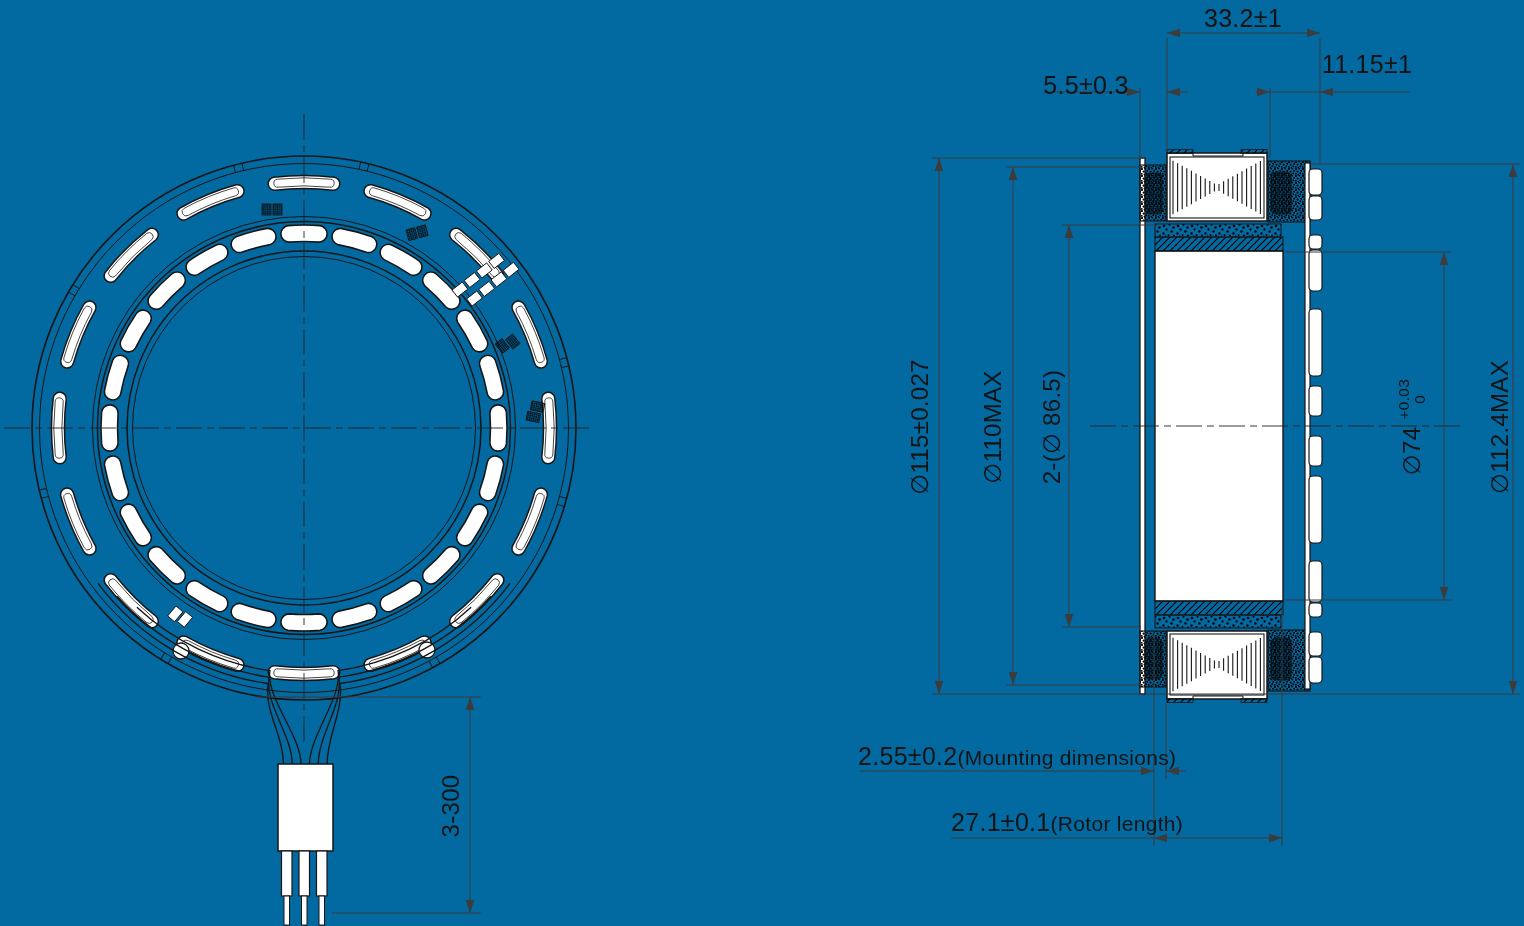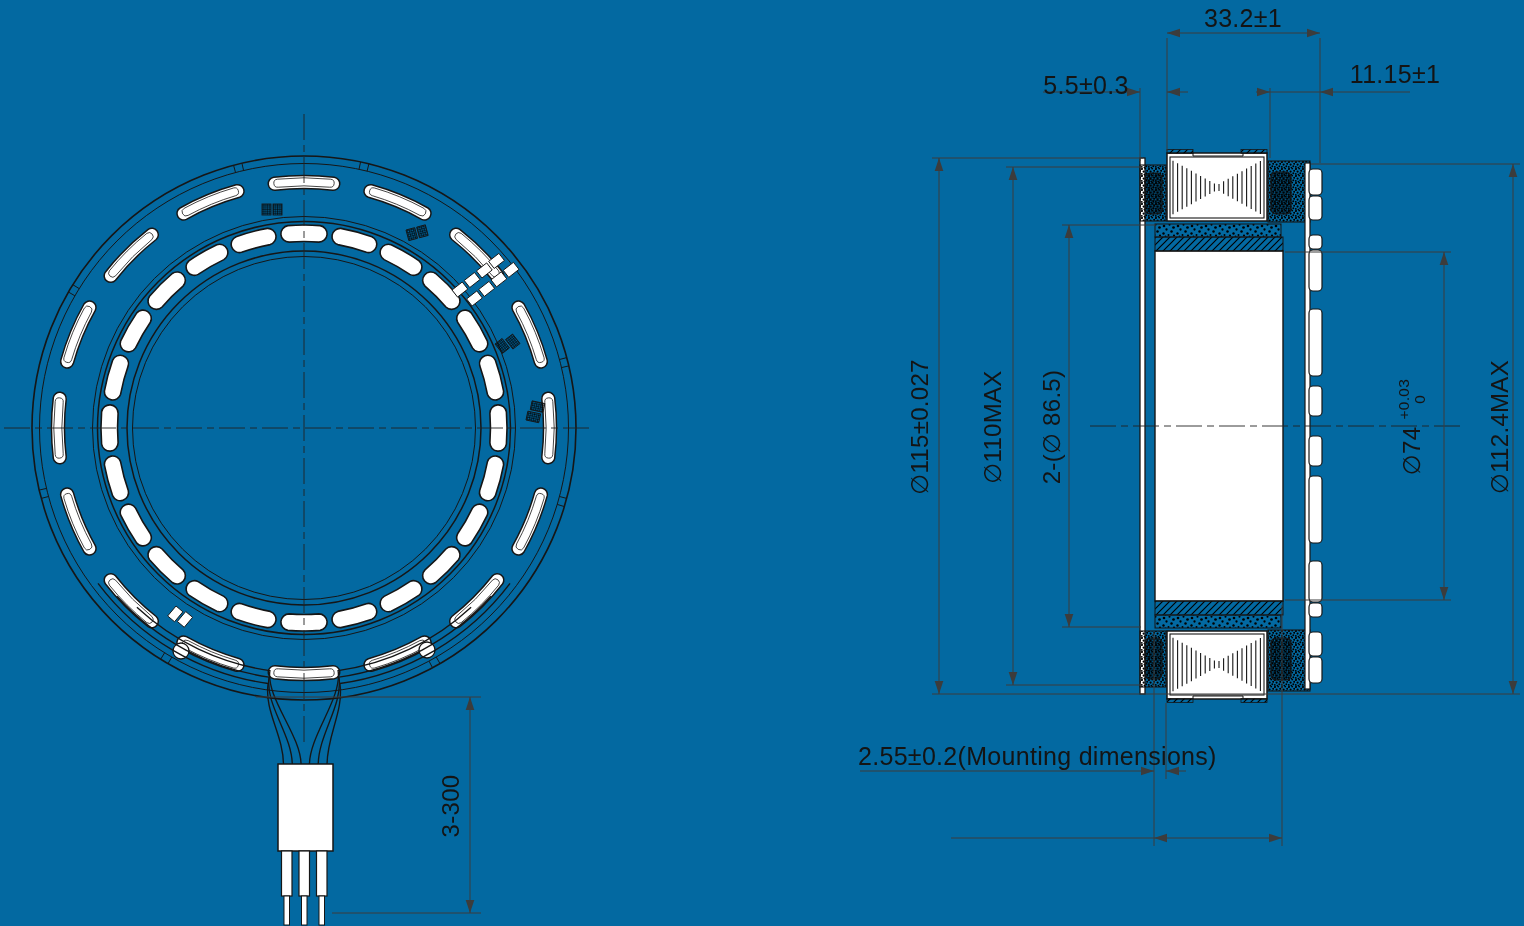--- a/index.html
+++ b/index.html
@@ -3,21 +3,21 @@
 <meta charset="utf-8">
 <style>
   html,body{margin:0;padding:0;background:#fff;}
   .stage{position:relative;width:1524px;height:926px;background:#0369a1;overflow:hidden;
          font-family:"Liberation Sans",sans-serif;}
   svg{position:absolute;left:0;top:0;}
   .lbl{position:absolute;color:#141414;white-space:nowrap;font-size:25px;
        transform:translate(-50%,-50%);letter-spacing:0.3px;}
   .rot{transform:translate(-50%,-50%) rotate(-90deg);}
   .anchor-left{transform:translate(0,-50%);}
-  .note{font-size:25px;text-align:center;}
+  .note{font-size:21px;text-align:center;}
   .val{font-size:25px;margin-top:41px;}
   .tolstack{display:inline-flex;flex-direction:column;align-items:center;
             font-size:15.5px;line-height:1.05;vertical-align:middle;
             transform:translateY(-2px);margin-left:7px;}
 </style>
 </head>
 <body>
 
 <div class="stage">
   <svg id="art" width="1524" height="926" viewBox="0 0 1524 926">
@@ -312,31 +312,34 @@
         <line x1="256" y1="697" x2="481" y2="697" stroke="#3c3c3c" stroke-width="1"></line>
         <line x1="332" y1="913" x2="481" y2="913" stroke="#3c3c3c" stroke-width="1"></line>
         <line x1="470" y1="697" x2="470" y2="913" stroke="#3c3c3c" stroke-width="1"></line>
         <path fill="#3c3c3c" stroke="none" d="M470,697 L465.7,710 L474.3,710 Z"></path>
         <path fill="#3c3c3c" stroke="none" d="M470,913 L465.7,900 L474.3,900 Z"></path>
       </g>
     </svg>
 
   <div class="lbl" style="left:1243px;top:18px;">33.2±1</div>
   <div class="lbl" style="left:1086px;top:85px;">5.5±0.3</div>
-  <div class="lbl" style="left:1367px;top:74px;margin-left:28px;">11.15±1</div>
+  <div class="lbl" style="left:1367px;top:64px;">11.15±1</div>
 
   <div class="lbl rot" style="left:920px;top:427px;font-size:24px;">∅115±0.027</div>
   <div class="lbl rot" style="left:993px;top:427px;font-size:24px;">∅110MAX</div>
   <div class="lbl rot" style="left:1052px;top:427px;font-size:24px;">2-(∅ 86.5)</div>
   <div class="lbl rot" style="left:1414px;top:427px;font-size:24px;">
       <span>∅74</span><span class="tolstack">
         <span>+0.03</span>
         <span>0</span>
       </span>
   </div>
   <div class="lbl rot" style="left:1500px;top:427px;font-size:24px;">∅112.4MAX</div>
 
   <div class="lbl anchor-left" style="left:858px;top:756px;">
      <span class="val">2.55±0.2</span><span class="note">(Mounting dimensions)</span>
   </div>
+  <div class="lbl anchor-left" style="left:951px;top:822px;">
+     <span class="val">27.1±0.1</span><span class="note">(Rotor length)</span>
+  </div>
 
   <div class="lbl rot" style="left:451px;top:806px;font-size:24px;">3-300</div>
 </div>
 
 </body></html>

